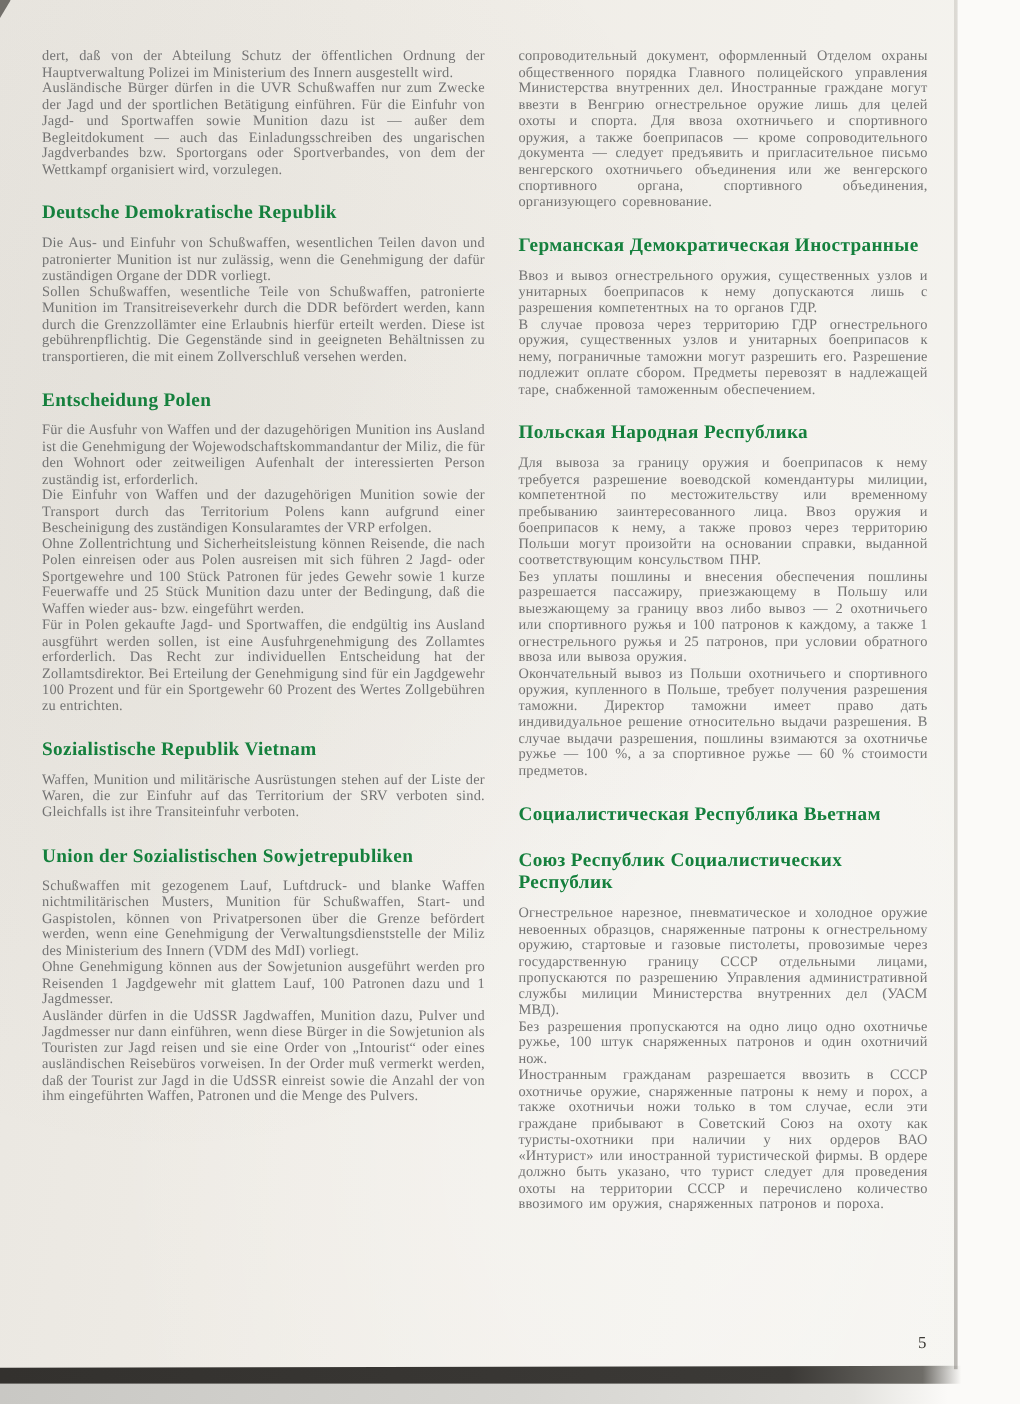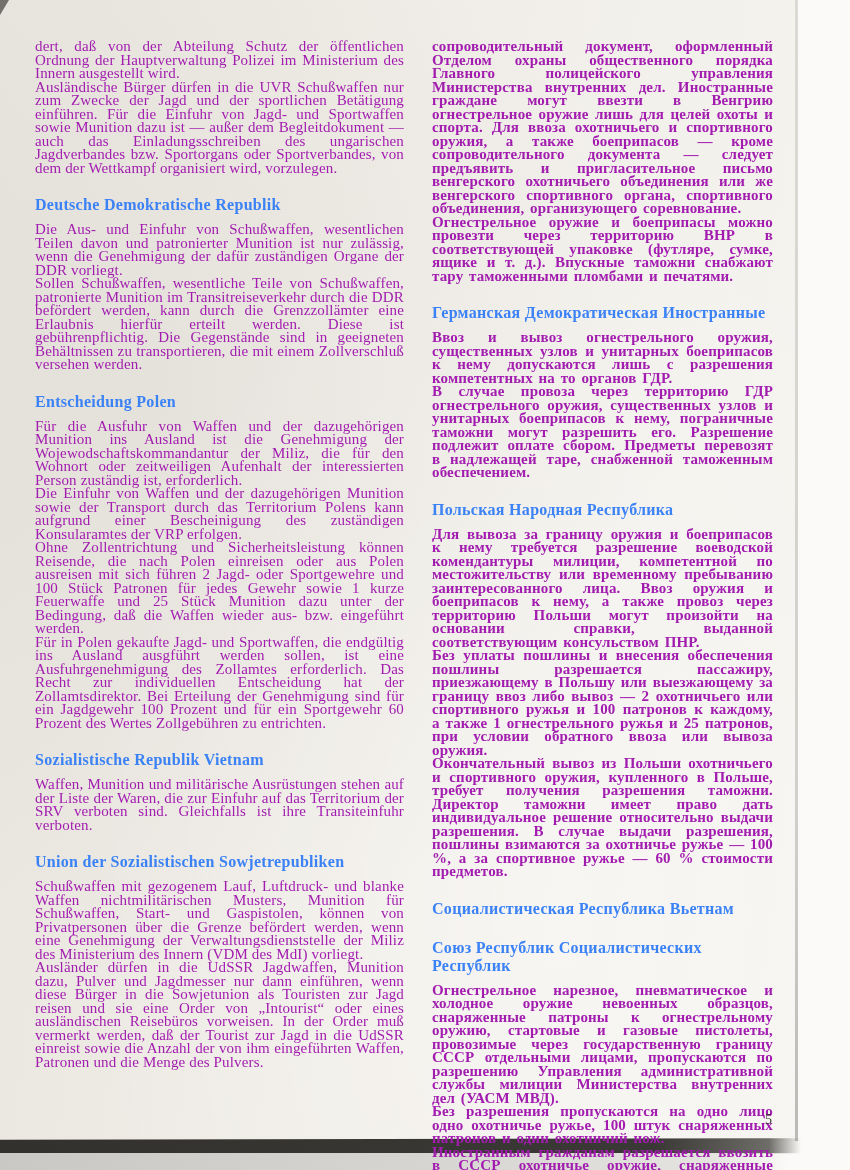--- a/index.html
+++ b/index.html
@@ -56,32 +56,32 @@
   
   .col {
     position: absolute;
     top: 40px;
     color: #43403a;
   }
   .col-german { left: 35px;  width: 369px; }
   .col-russian { left: 432px; width: 341px; }
   .col p {
     margin: 0;
-    font-size: 15px;
+    font-size: 12px;
     line-height: 13.5px;
     text-align: justify;
     letter-spacing: 0.15px;
-    color: #a21caf;
+    color: #737373;
   }
-  .col-russian p { word-spacing: 1.8px; font-weight: bold; }
+  .col-russian p { word-spacing: 1.8px; }
   .col h2 {
     font-size: 16px;
     line-height: 18px;
     font-weight: bold;
-    color: #3b82f6;
+    color: #15803d;
     letter-spacing: 0.3px;
     margin: 21px 0 9px 0;
   }
   .col > h2:first-child { margin-top: 0; }
   .page-number {
     position: absolute;
     left: 700px; top: 1112px;
     width: 72px;
     text-align: right;
     font-size: 14px;
@@ -106,25 +106,25 @@
       <p>Sollen Schußwaffen, wesentliche Teile von Schußwaffen, patronierte Munition im Transitreiseverkehr durch die DDR befördert werden, kann durch die Grenzzollämter eine Erlaubnis hierfür erteilt werden. Diese ist gebührenpflichtig. Die Gegenstände sind in geeigneten Behältnissen zu transportieren, die mit einem Zollverschluß versehen werden.</p>
       <h2>Entscheidung Polen</h2>
       <p>Für die Ausfuhr von Waffen und der dazugehörigen Munition ins Ausland ist die Genehmigung der Wojewodschaftskommandantur der Miliz, die für den Wohnort oder zeitweiligen Aufenhalt der interessierten Person zuständig ist, erforderlich.</p>
       <p>Die Einfuhr von Waffen und der dazugehörigen Munition sowie der Transport durch das Territorium Polens kann aufgrund einer Bescheinigung des zuständigen Konsularamtes der VRP erfolgen.</p>
       <p>Ohne Zollentrichtung und Sicherheitsleistung können Reisende, die nach Polen einreisen oder aus Polen ausreisen mit sich führen 2 Jagd- oder Sportgewehre und 100 Stück Patronen für jedes Gewehr sowie 1 kurze Feuerwaffe und 25 Stück Munition dazu unter der Bedingung, daß die Waffen wieder aus- bzw. eingeführt werden.</p>
       <p>Für in Polen gekaufte Jagd- und Sportwaffen, die endgültig ins Ausland ausgführt werden sollen, ist eine Ausfuhrgenehmigung des Zollamtes erforderlich. Das Recht zur individuellen Entscheidung hat der Zollamtsdirektor. Bei Erteilung der Genehmigung sind für ein Jagdgewehr 100 Prozent und für ein Sportgewehr 60 Prozent des Wertes Zollgebühren zu entrichten.</p>
       <h2>Sozialistische Republik Vietnam</h2>
       <p>Waffen, Munition und militärische Ausrüstungen stehen auf der Liste der Waren, die zur Einfuhr auf das Territorium der SRV verboten sind. Gleichfalls ist ihre Transiteinfuhr verboten.</p>
       <h2>Union der Sozialistischen Sowjetrepubliken</h2>
       <p>Schußwaffen mit gezogenem Lauf, Luftdruck- und blanke Waffen nichtmilitärischen Musters, Munition für Schußwaffen, Start- und Gaspistolen, können von Privatpersonen über die Grenze befördert werden, wenn eine Genehmigung der Verwaltungsdienststelle der Miliz des Ministerium des Innern (VDM des MdI) vorliegt.</p>
+      <p>Ohne Genehmigung können aus der Sowjetunion ausgeführt werden pro Reisenden 1 Jagdgewehr mit glattem Lauf, 100 Patronen dazu und 1 Jagdmesser.</p>
       <p>Ausländer dürfen in die UdSSR Jagdwaffen, Munition dazu, Pulver und Jagdmesser nur dann einführen, wenn diese Bürger in die Sowjetunion als Touristen zur Jagd reisen und sie eine Order von „Intourist“ oder eines ausländischen Reisebüros vorweisen. In der Order muß vermerkt werden, daß der Tourist zur Jagd in die UdSSR einreist sowie die Anzahl der von ihm eingeführten Waffen, Patronen und die Menge des Pulvers.</p>
     </div>
   <div class="col col-russian">
       <p>сопроводительный документ, оформленный Отделом охраны общественного порядка Главного полицейского управления Министерства внутренних дел. Иностранные граждане могут ввезти в Венгрию огнестрельное оружие лишь для целей охоты и спорта. Для ввоза охотничьего и спортивного оружия, а также боеприпасов — кроме сопроводительного документа — следует предъявить и пригласительное письмо венгерского охотничьего объединения или же венгерского спортивного органа, спортивного объединения, организующего соревнование.</p>
-      <p>Огнестрельное оружие и боеприпасы можно провезти через территорию ВНР в соответствующей упаковке (футляре, сумке, ящике и т. д.). Впускные таможни снабжают тару таможенными пломбами и печатями.</p>
       <h2>Германская Демократическая Иностранные</h2>
       <p>Ввоз и вывоз огнестрельного оружия, существенных узлов и унитарных боеприпасов к нему допускаются лишь с разрешения компетентных на то органов ГДР.</p>
       <p>В случае провоза через территорию ГДР огнестрельного оружия, существенных узлов и унитарных боеприпасов к нему, пограничные таможни могут разрешить его. Разрешение подлежит оплате сбором. Предметы перевозят в надлежащей таре, снабженной таможенным обеспечением.</p>
       <h2>Польская Народная Республика</h2>
       <p>Для вывоза за границу оружия и боеприпасов к нему требуется разрешение воеводской комендантуры милиции, компетентной по местожительству или временному пребыванию заинтересованного лица. Ввоз оружия и боеприпасов к нему, а также провоз через территорию Польши могут произойти на основании справки, выданной соответствующим консульством ПНР.</p>
       <p>Без уплаты пошлины и внесения обеспечения пошлины разрешается пассажиру, приезжающему в Польшу или выезжающему за границу ввоз либо вывоз — 2 охотничьего или спортивного ружья и 100 патронов к каждому, а также 1 огнестрельного ружья и 25 патронов, при условии обратного ввоза или вывоза оружия.</p>
       <p>Окончательный вывоз из Польши охотничьего и спортивного оружия, купленного в Польше, требует получения разрешения таможни. Директор таможни имеет право дать индивидуальное решение относительно выдачи разрешения. В случае выдачи разрешения, пошлины взимаются за охотничье ружье — 100 %, а за спортивное ружье — 60 % стоимости предметов.</p>
       <h2>Социалистическая Республика Вьетнам</h2>
       <h2>Союз Республик Социалистических Республик</h2>
       <p>Огнестрельное нарезное, пневматическое и холодное оружие невоенных образцов, снаряженные патроны к огнестрельному оружию, стартовые и газовые пистолеты, провозимые через государственную границу СССР отдельными лицами, пропускаются по разрешению Управления административной службы милиции Министерства внутренних дел (УАСМ МВД).</p>

